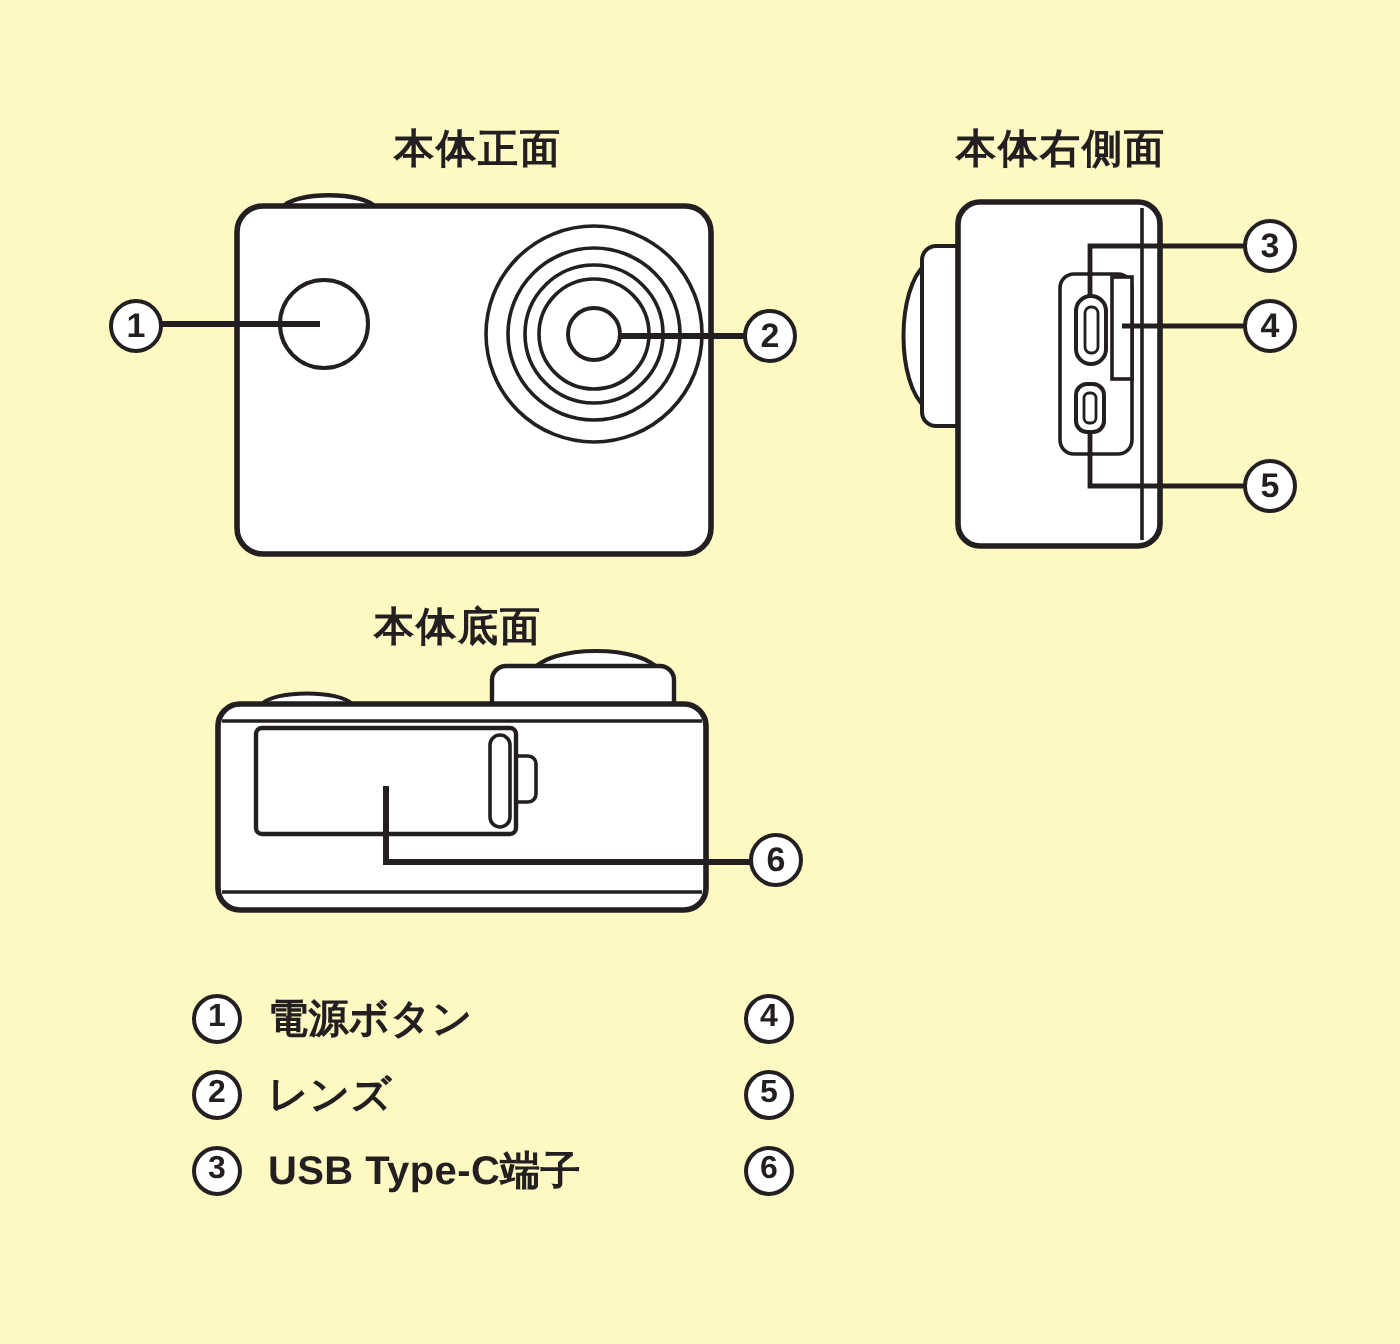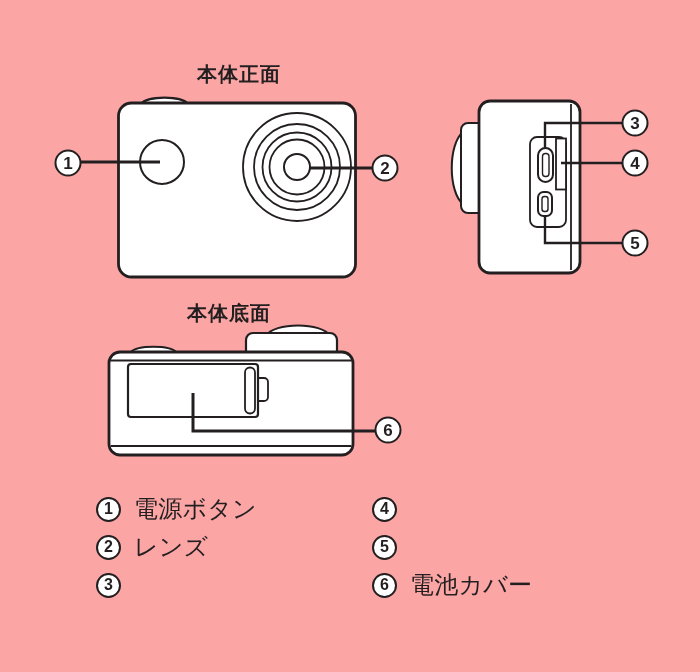--- a/index.html
+++ b/index.html
@@ -1,19 +1,19 @@
 <!DOCTYPE html>
 <html><head>
 <meta charset="utf-8">
 <style>
   html,body{margin:0;padding:0;background:#fff;}
   .page{
     position:relative;
     width:700px;height:672px;
-    background:#fca5a5;
+    background:#fef9c3;
     font-family:"Liberation Sans","DejaVu Sans",sans-serif;
     color:#231f20;
     overflow:hidden;
   }
   .view-title{
     position:absolute;
     font-size:20px;
     font-weight:700;
     letter-spacing:1px;
     color:#231f20;
@@ -47,32 +47,33 @@
     flex:0 0 auto;
     width:25px;height:25px;
     box-sizing:border-box;
     border:2px solid #231f20;
     border-radius:50%;
     background:#fff;
     display:flex;align-items:center;justify-content:center;
     font-size:16px;font-weight:600;line-height:1;
   }
   .legend-label{
-    font-size:24px;
-    font-weight:400;
+    font-size:20px;
+    font-weight:700;
     letter-spacing:0.2px;
     text-align:center;
   }
 </style>
 </head>
 <body>
 
 <div class="page">
 
   <div class="view-title" style="left:197px;top:61px;">本体正面</div>
+  <div class="view-title" style="left:478px;top:61px;">本体右側面</div>
   <div class="view-title" style="left:187px;top:300px;">本体底面</div>
 
   <svg class="diagram-svg" width="700" height="672" viewBox="0 0 700 672">
 
     <g stroke="#231f20" fill="none">
       <path d="M141,104 C147,95.5 182,95.5 188,104" fill="#fff" stroke-width="2.2"></path>
       <rect x="118.5" y="103" width="237" height="174" rx="13" fill="#fff" stroke-width="2.8"></rect>
       <circle cx="162" cy="162" r="22" fill="#fff" stroke-width="2"></circle>
       <g>
         <circle cx="297" cy="167" r="54" stroke-width="1.8"></circle>
@@ -130,26 +131,26 @@
     <div class="legend-item">
       <span class="legend-num">1</span>
       <span class="legend-label">電源ボタン</span>
     </div>
     <div class="legend-item">
       <span class="legend-num">2</span>
       <span class="legend-label">レンズ</span>
     </div>
     <div class="legend-item">
       <span class="legend-num">3</span>
+      <span class="legend-label">USB Type-C端子</span>
     </div>
     <div class="legend-item">
       <span class="legend-num">4</span>
     </div>
     <div class="legend-item">
       <span class="legend-num">5</span>
     </div>
     <div class="legend-item">
       <span class="legend-num">6</span>
-      <span class="legend-label">電池カバー</span>
     </div>
   </div>
 
 </div>
 
 </body></html>

